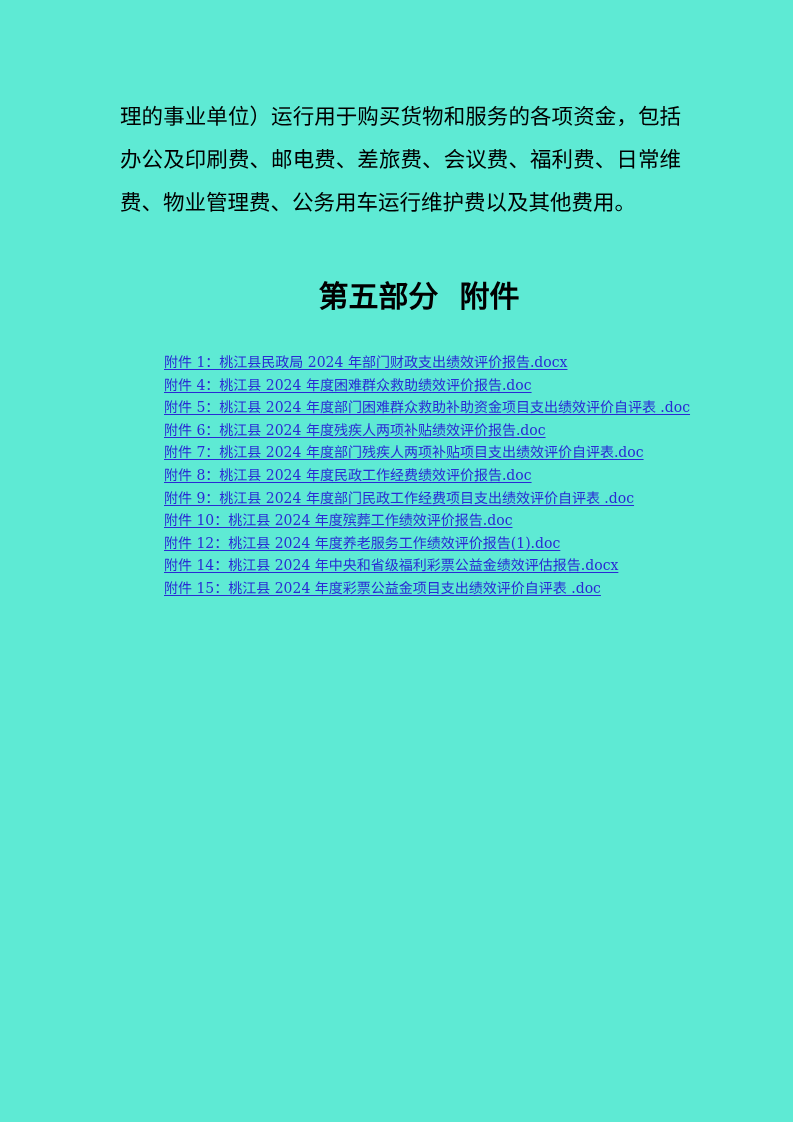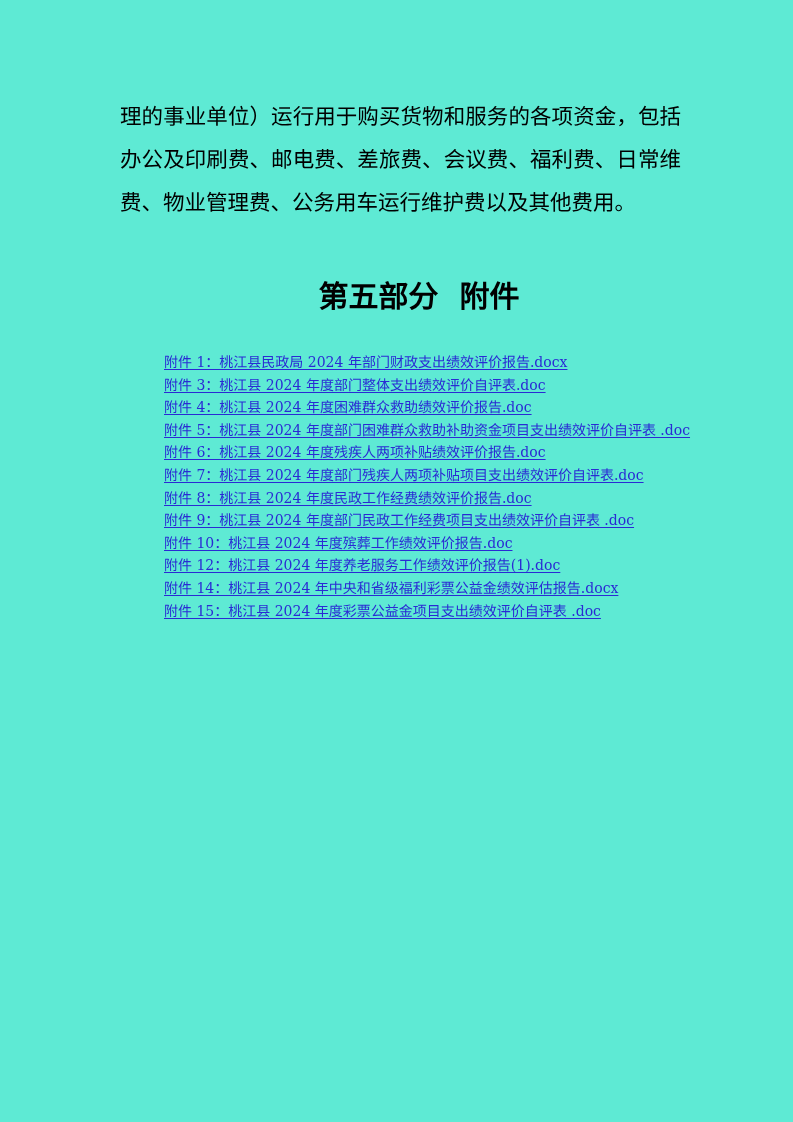--- a/index.html
+++ b/index.html
@@ -69,21 +69,20 @@
     <div class="body-line just">理的事业单位）运行用于购买货物和服务的各项资金，包括</div>
     <div class="body-line just">办公及印刷费、邮电费、差旅费、会议费、福利费、日常维</div>
     <div class="body-line">费、物业管理费、公务用车运行维护费以及其他费用。</div>
   </div>
 
   <h1 class="section-heading">第五部分  附件</h1>
 
   <div class="attachments">
 
   <a class="attachment-link">附件 1：桃江县民政局 2024 年部门财政支出绩效评价报告.docx</a>
-      <a class="attachment-link">附件 3：桃江县 2024 年度部门整体支出绩效评价自评表.doc</a>
       <a class="attachment-link">附件 4：桃江县 2024 年度困难群众救助绩效评价报告.doc</a>
       <a class="attachment-link">附件 5：桃江县 2024 年度部门困难群众救助补助资金项目支出绩效评价自评表 .doc</a>
       <a class="attachment-link">附件 6：桃江县 2024 年度残疾人两项补贴绩效评价报告.doc</a>
       <a class="attachment-link">附件 7：桃江县 2024 年度部门残疾人两项补贴项目支出绩效评价自评表.doc</a>
       <a class="attachment-link">附件 8：桃江县 2024 年度民政工作经费绩效评价报告.doc</a>
       <a class="attachment-link">附件 9：桃江县 2024 年度部门民政工作经费项目支出绩效评价自评表 .doc</a>
       <a class="attachment-link">附件 10：桃江县 2024 年度殡葬工作绩效评价报告.doc</a>
       <a class="attachment-link">附件 12：桃江县 2024 年度养老服务工作绩效评价报告(1).doc</a>
       <a class="attachment-link">附件 14：桃江县 2024 年中央和省级福利彩票公益金绩效评估报告.docx</a>
       <a class="attachment-link">附件 15：桃江县 2024 年度彩票公益金项目支出绩效评价自评表 .doc</a>

